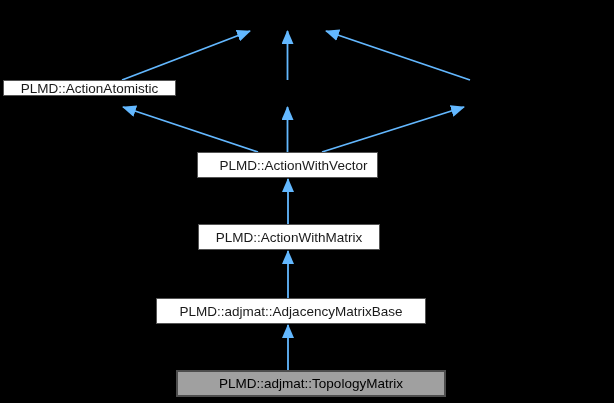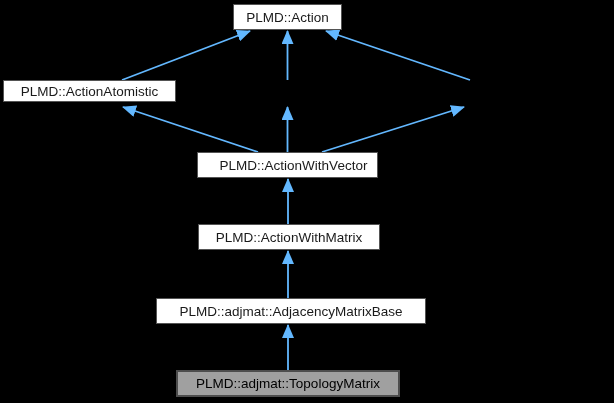--- a/index.html
+++ b/index.html
@@ -21,27 +21,27 @@
     display:flex;align-items:center;justify-content:center;
     white-space:nowrap;
     cursor:pointer;
   }
   .node.highlight{
     background:#a0a0a0;
     border:2px solid #4d4d4d;
     color:#000000;
   }
   #n-action        {left:233px;top:4px;  width:109px;height:26px;}
-  #n-atomistic     {left:3px;  top:80px; width:173px;height:22px;}
+  #n-atomistic     {left:3px;  top:80px; width:173px;height:16px;}
   #n-withvalue     {left:199px;top:80px; width:176px;height:26px;}
   #n-witharguments {left:399px;top:80px; width:212px;height:26px;}
   #n-withvector    {left:197px;top:152px;width:181px;height:26px;padding-left:12px;}
   #n-withmatrix    {left:198px;top:224px;width:182px;height:26px;}
   #n-adjacencybase {left:156px;top:298px;width:270px;height:26px;}
-  #n-topology      {left:176px;top:370px;width:224px;height:27px;}
+  #n-topology      {left:176px;top:370px;width:270px;height:27px;}
 </style>
 </head>
 <body>
 
 <div class="canvas">
 
   <svg class="edges" viewBox="0 0 614 403" xmlns="http://www.w3.org/2000/svg">
     <defs>
       <marker id="arrowhead" markerUnits="userSpaceOnUse" markerWidth="14" markerHeight="12" refX="13" refY="6" orient="auto">
         <path d="M0,0 L14,6 L0,12 Z" fill="#63b8ff"></path>
@@ -53,21 +53,20 @@
       <line x1="470" y1="80" x2="326" y2="31" marker-end="url(#arrowhead)"></line>
       <line x1="258" y1="152" x2="123" y2="107" marker-end="url(#arrowhead)"></line>
       <line x1="287.5" y1="152" x2="287.5" y2="107" marker-end="url(#arrowhead)"></line>
       <line x1="322" y1="152" x2="464" y2="107" marker-end="url(#arrowhead)"></line>
       <line x1="288" y1="224" x2="288" y2="179" marker-end="url(#arrowhead)"></line>
       <line x1="288" y1="298" x2="288" y2="251" marker-end="url(#arrowhead)"></line>
       <line x1="288" y1="370" x2="288" y2="325" marker-end="url(#arrowhead)"></line>
     </g>
   </svg>
 
-  <div class="node" id="n-action">PLMD::Action</div>
 
   <div class="node" id="n-atomistic">PLMD::ActionAtomistic</div>
 
 
 
   <div class="node" id="n-withvector">PLMD::ActionWithVector</div>
 
   <div class="node" id="n-withmatrix">PLMD::ActionWithMatrix</div>
 
   <div class="node" id="n-adjacencybase">PLMD::adjmat::AdjacencyMatrixBase</div>

